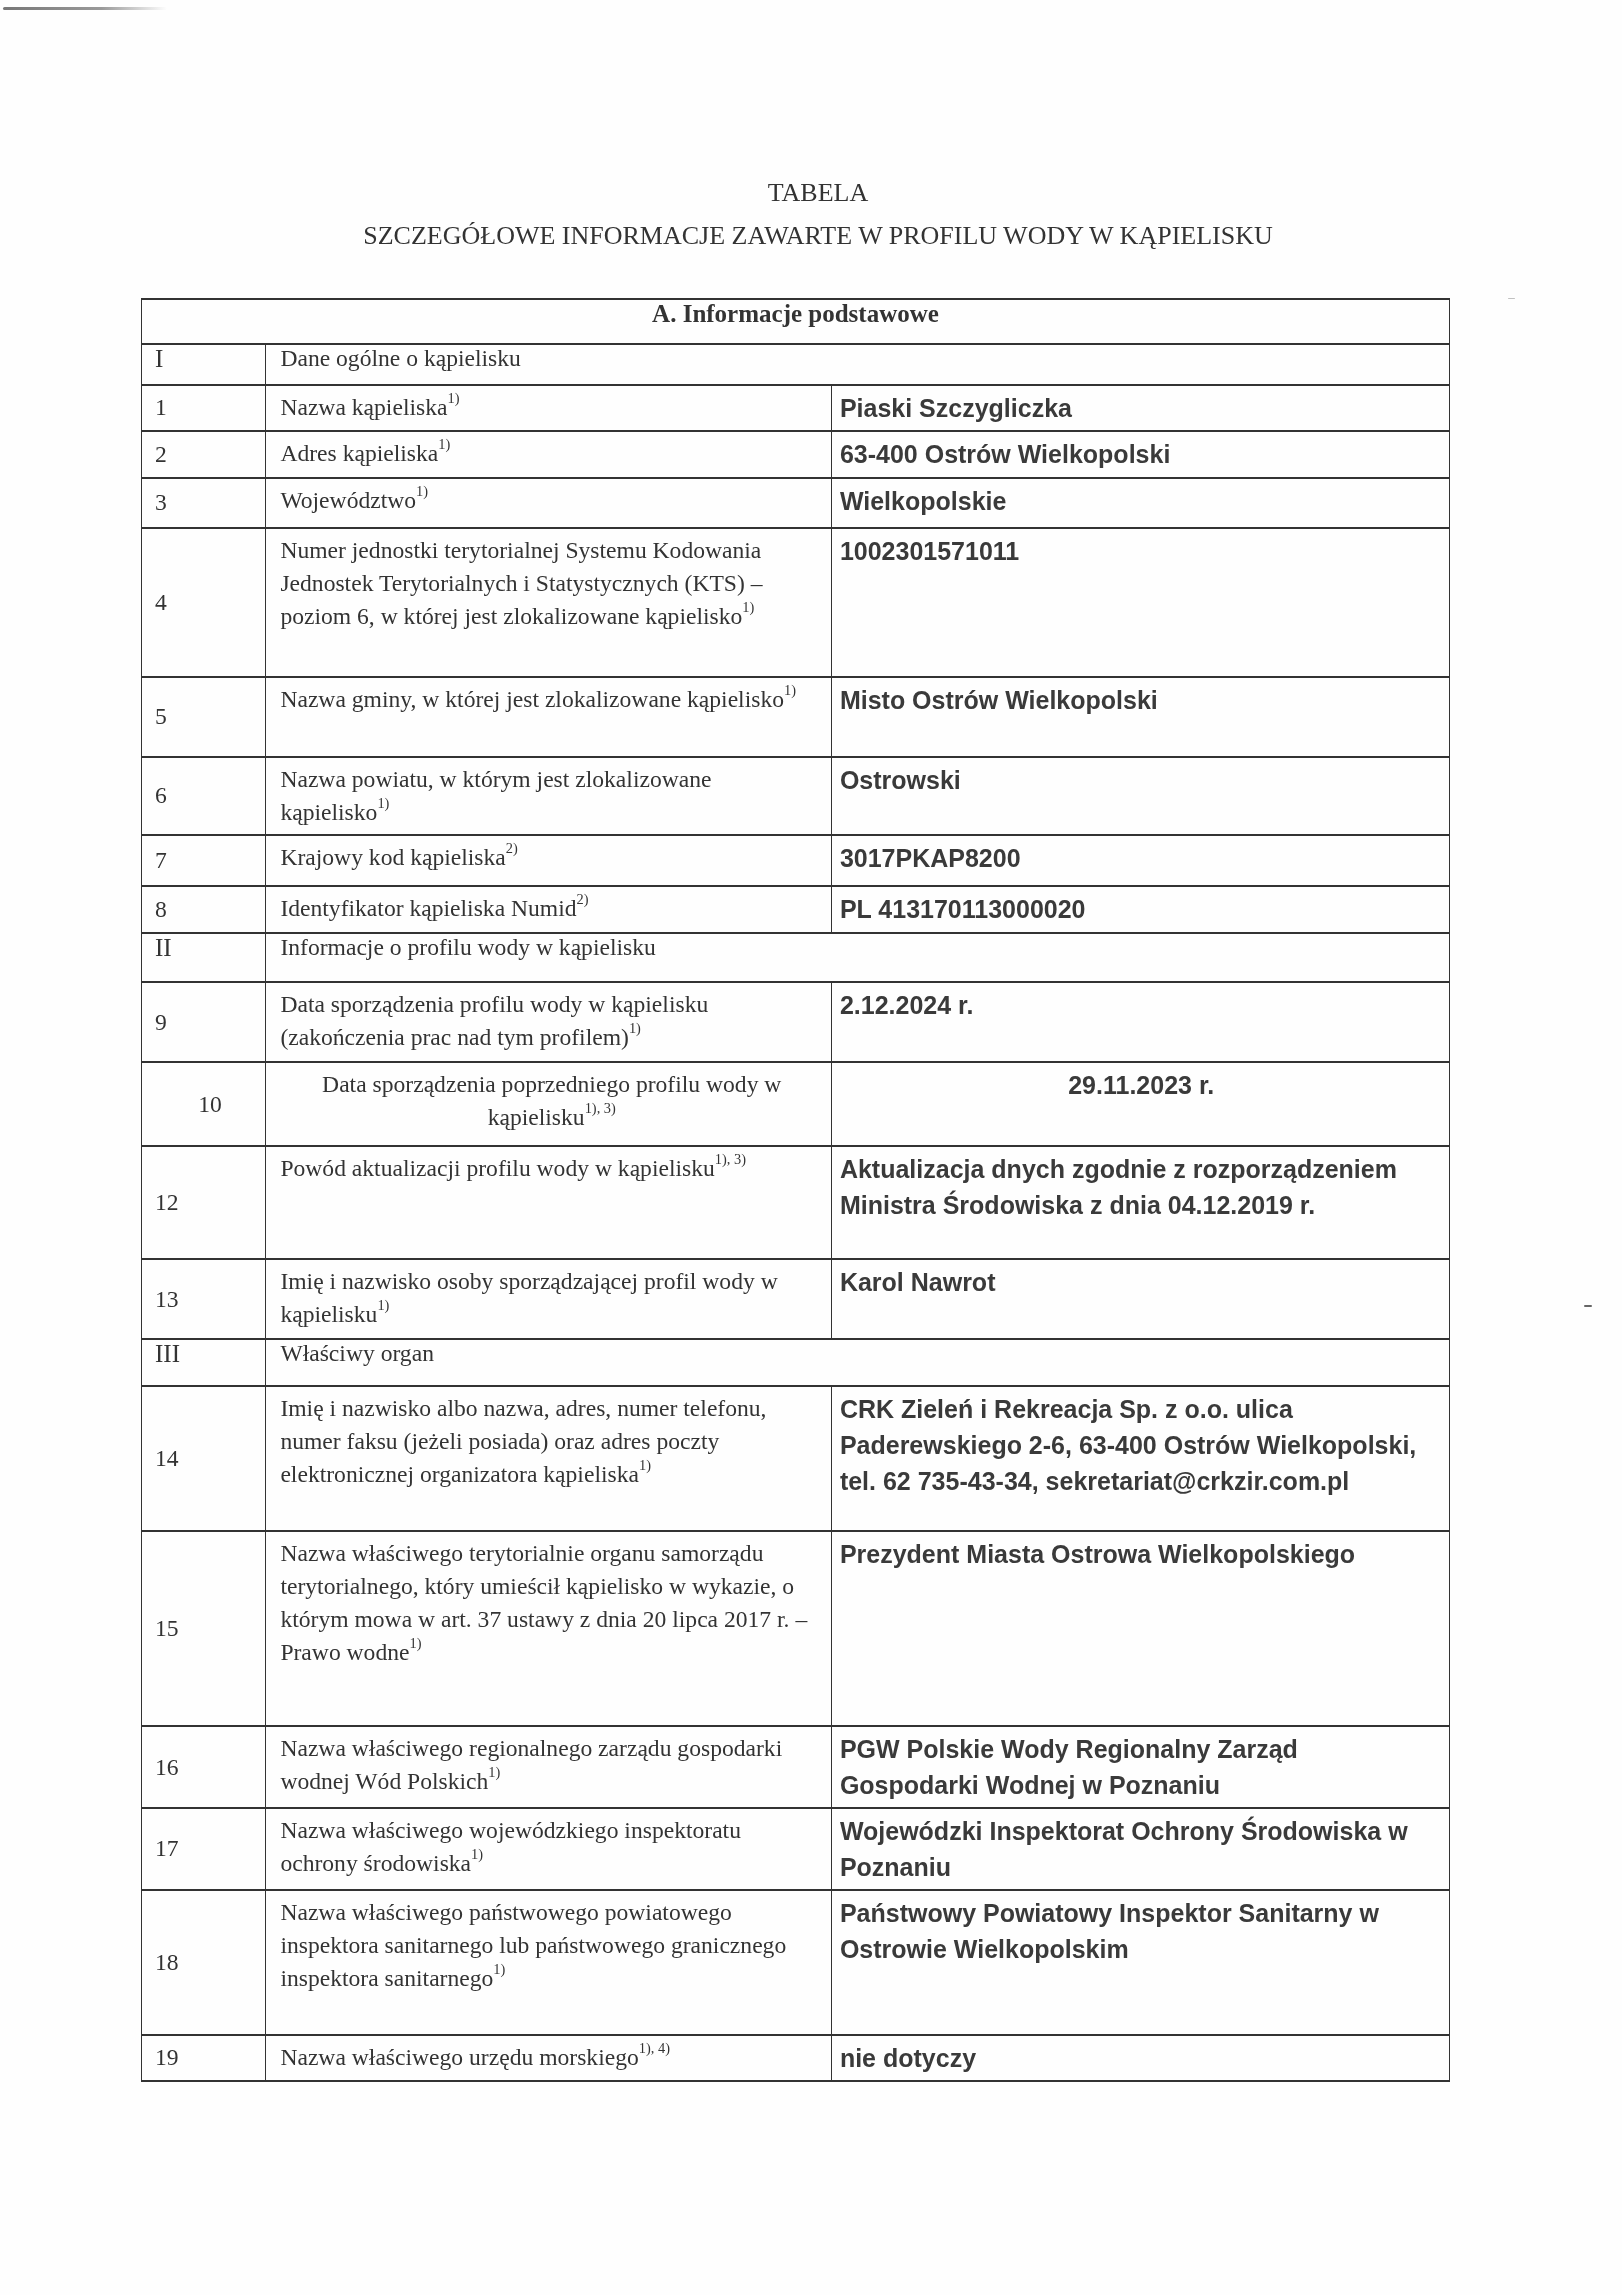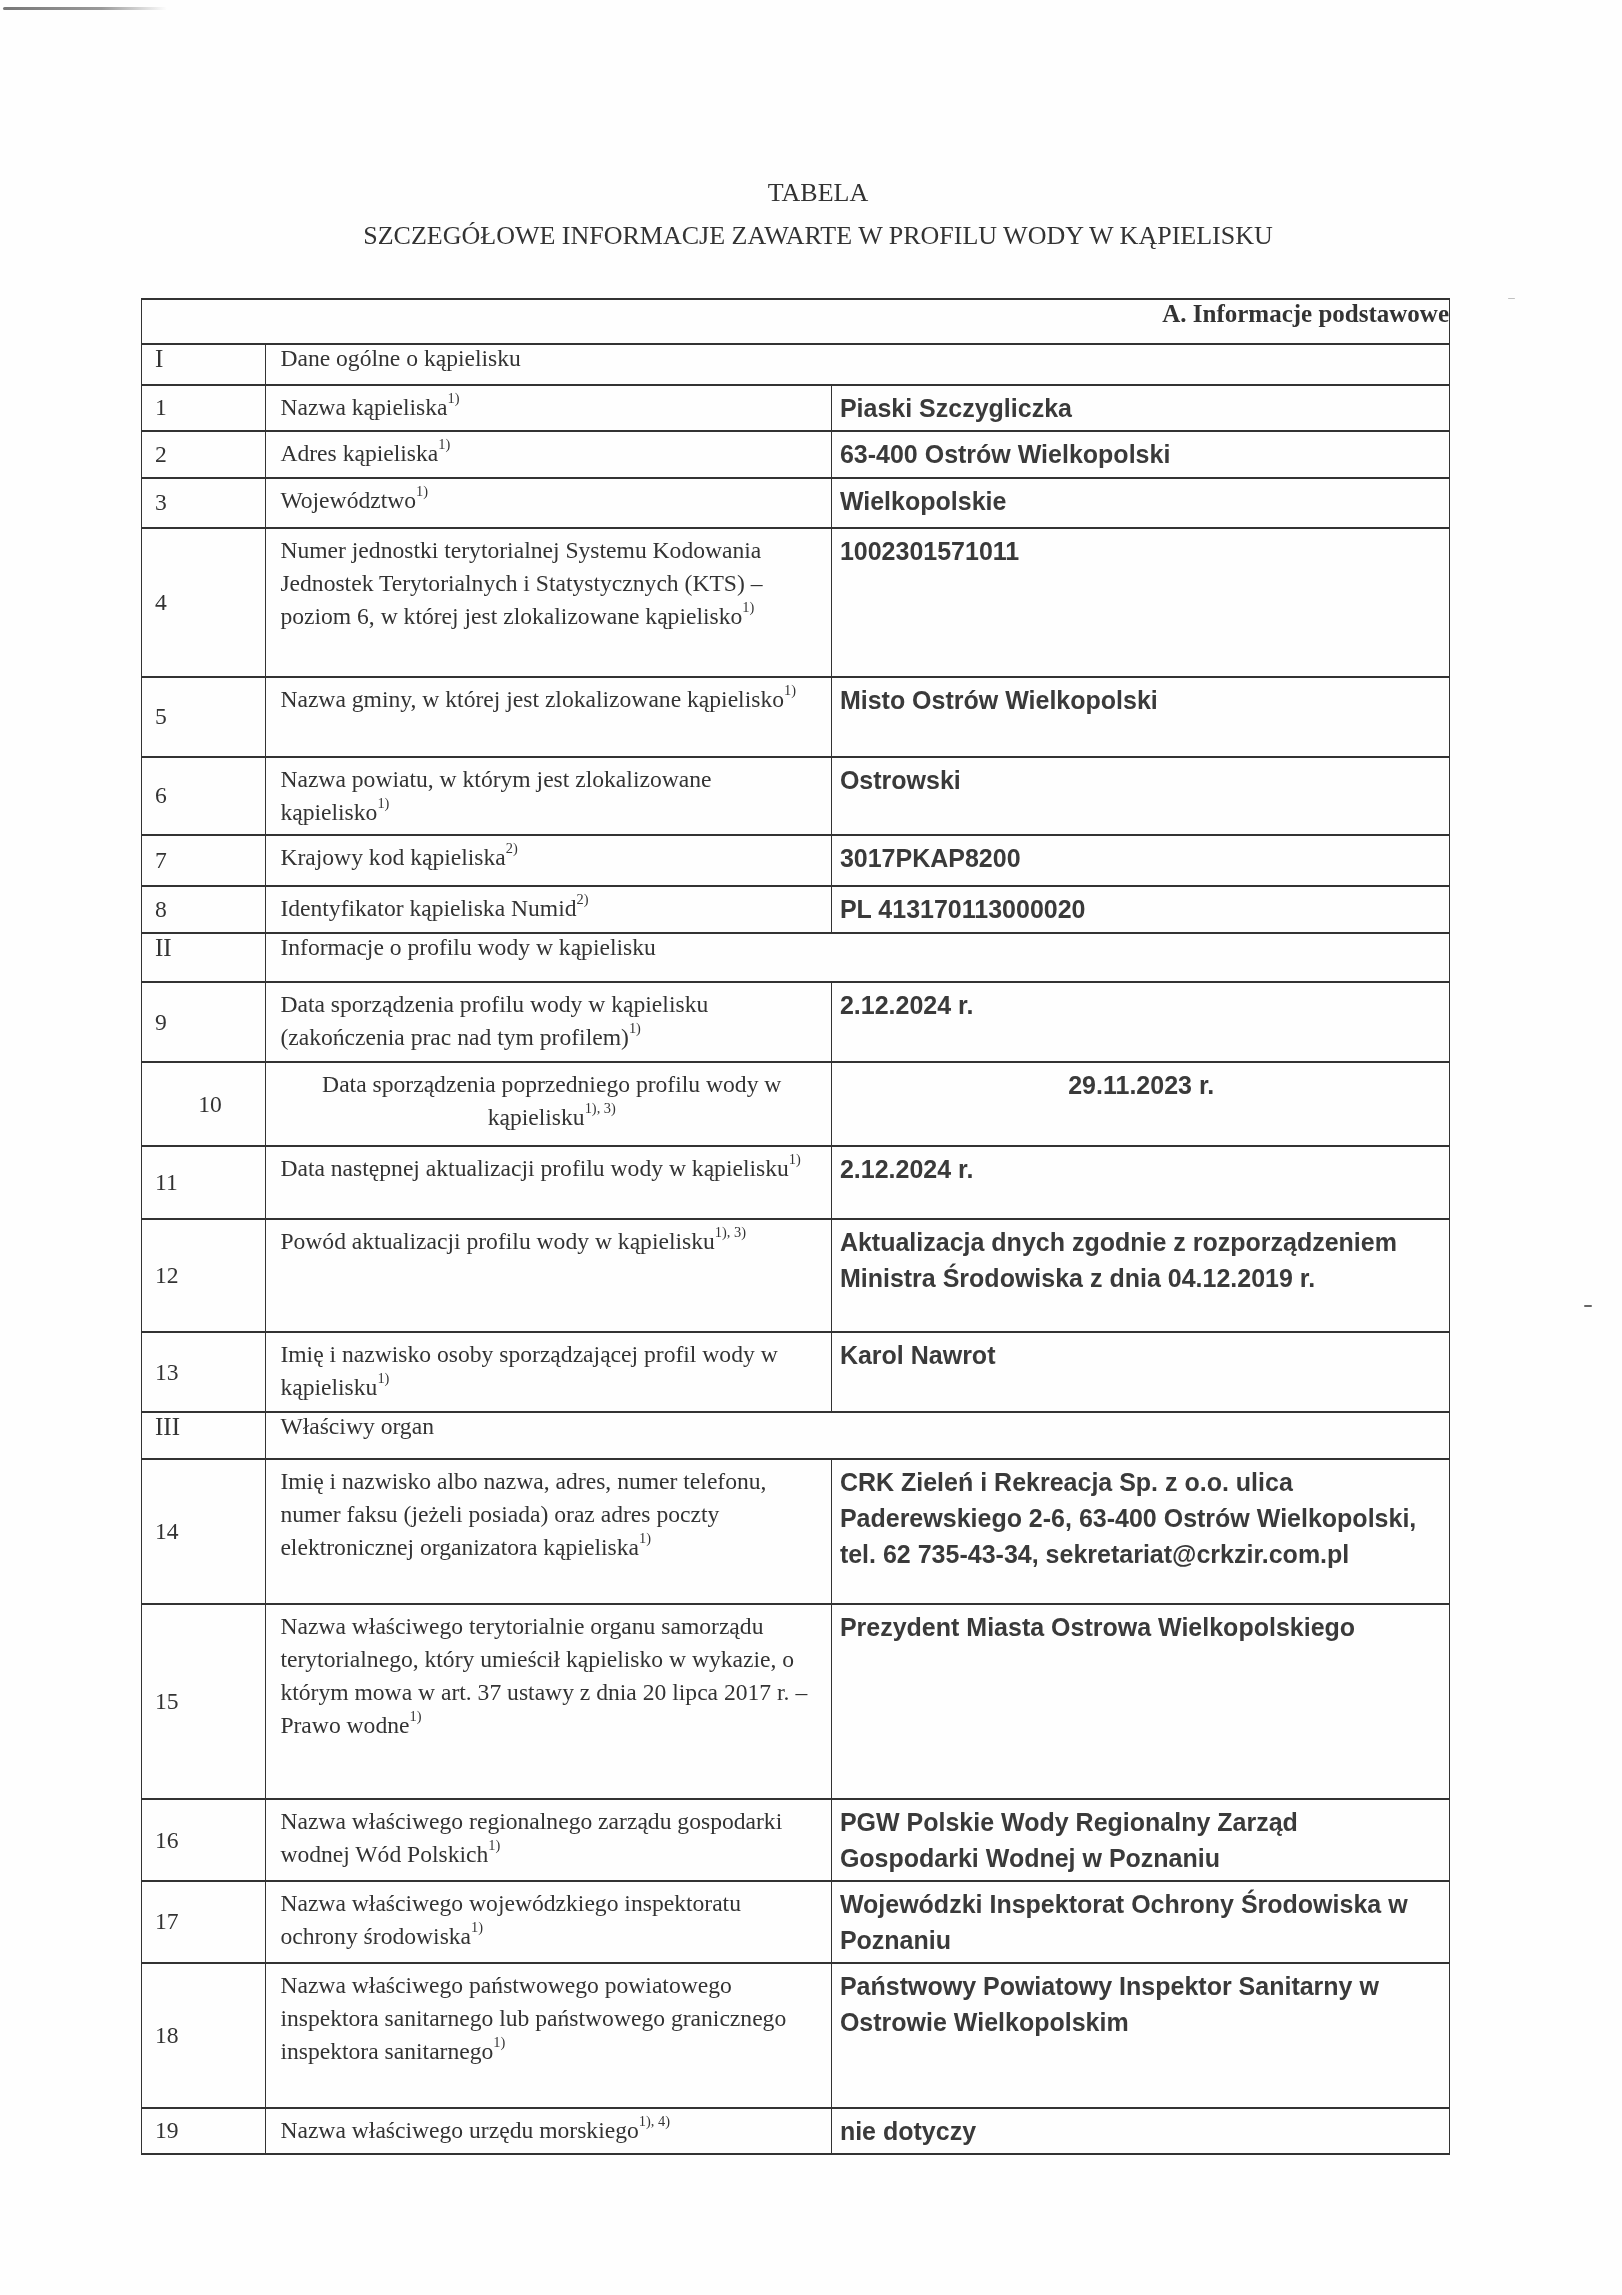--- a/index.html
+++ b/index.html
@@ -32,21 +32,21 @@
     border: 2px solid #333;
     border-left-width: 1.3px; border-right-width: 1.3px;
     vertical-align: top;
     padding: 0;
   }
   col.c-num { width: 124px; }
   col.c-label { width: 566px; }
   col.c-val { width: 618px; }
 
   .sec-a td {
-    height: 43px; text-align: right; vertical-align: middle;
+    height: 43px; text-align: center; vertical-align: middle;
     font-weight: bold; font-size: 25px;
   }
   .num { font-size: 23.6px; padding-left: 13px !important; vertical-align: middle !important; }
   .label { font-size: 23.6px; line-height: 33px; padding: 5.2px 7.9px 5.2px 14.4px !important; margin-top: 36px; }
   .value {
     font-family: "Liberation Sans", "DejaVu Sans", sans-serif;
     font-weight: bold; font-size: 25px; line-height: 36px;
     padding: 3.9px 6.5px 3.9px 7.9px !important;
     color: #3a3a3a;
     margin-top: 44px;
@@ -131,25 +131,20 @@
       <tr style="height: 80px;">
         <td class="num">9</td>
         <td class="label"><span>Data sporządzenia profilu wody w kąpielisku (zakończenia prac nad tym profilem)</span><sup>1)</sup></td>
         <td class="value">2.12.2024 r.</td>
       </tr>
       <tr style="height: 84px; text-align: center;">
         <td class="num">10</td>
         <td class="label"><span>Data sporządzenia poprzedniego profilu wody w kąpielisku</span><sup>1), 3)</sup></td>
         <td class="value">29.11.2023 r.</td>
       </tr>
-      <tr style="height: 73px;">
-        <td class="num">11</td>
-        <td class="label"><span>Data następnej aktualizacji profilu wody w kąpielisku</span><sup>1)</sup></td>
-        <td class="value">2.12.2024 r.</td>
-      </tr>
       <tr style="height: 113px;">
         <td class="num">12</td>
         <td class="label"><span>Powód aktualizacji profilu wody w kąpielisku</span><sup>1), 3)</sup></td>
         <td class="value">Aktualizacja dnych zgodnie z rozporządzeniem Ministra Środowiska z dnia 04.12.2019 r.</td>
       </tr>
       <tr style="height: 80px;">
         <td class="num">13</td>
         <td class="label"><span>Imię i nazwisko osoby sporządzającej profil wody w kąpielisku</span><sup>1)</sup></td>
         <td class="value">Karol Nawrot</td>
       </tr>

